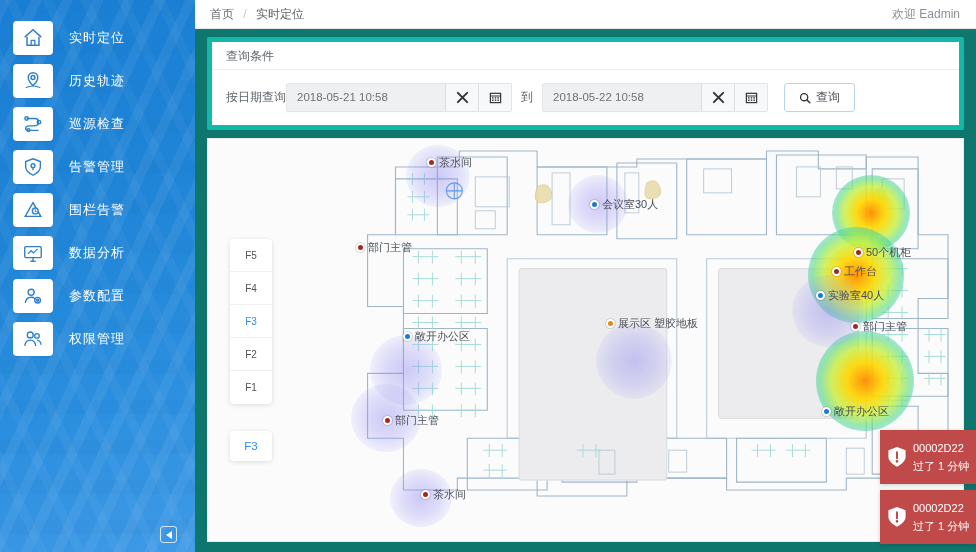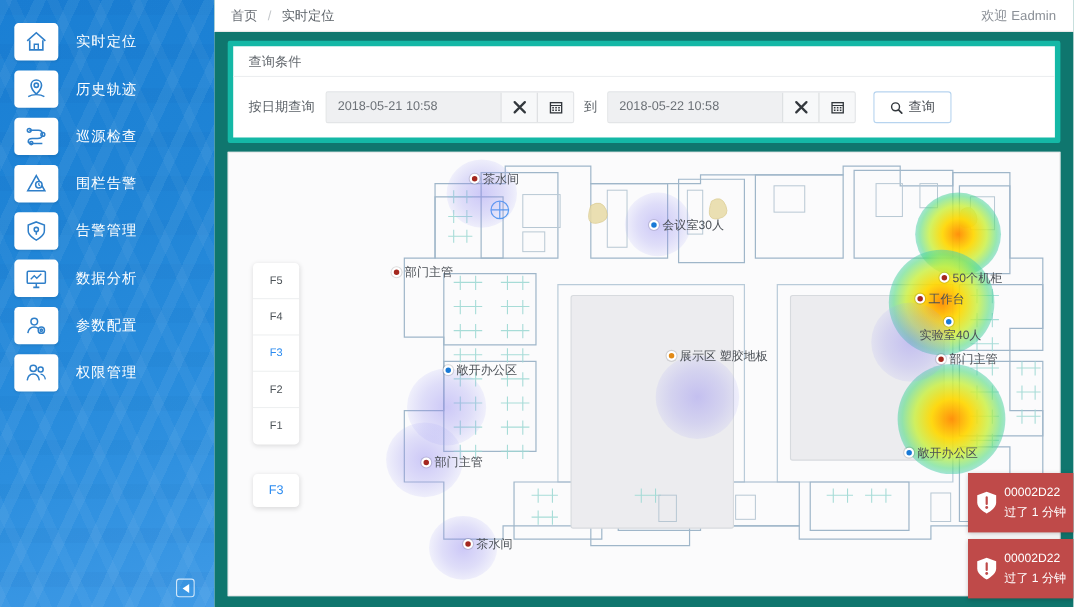--- a/index.html
+++ b/index.html
@@ -98,21 +98,21 @@
     height: 28px; line-height: 28px;
     padding: 0 14px;
     font-size: 12px; color: #63686e;
     border-bottom: 1px solid #eceef0;
   }
   .panel-body {
     height: 55px; display: flex; align-items: center;
     padding: 0 14px;
   }
   .filter-label {
-    font-size: 12px; color: #5c6268; margin-right: 10px; white-space: nowrap;
+    font-size: 12px; color: #5c6268; margin-right: 0; white-space: nowrap;
   }
   .date-group {
     display: flex; align-items: center;
     height: 29px; background: #eff0f2;
     border: 1px solid #e3e5e7;
     border-radius: 2px;
     overflow: hidden;
   }
   .date-val {
     width: 158px; padding: 0 10px;
@@ -266,37 +266,37 @@
               <circle cx="18.5" cy="10" r="1.9"></circle>
               <circle cx="7" cy="18.6" r="1.6"></circle>
           </svg>
         </span>
         <span class="menu-label">巡源检查</span>
       </div>
 
       <div class="menu-item">
         <span class="menu-icon">
           <svg viewBox="0 0 24 24" fill="none" stroke="#2f7fc9" stroke-width="1.5">
+            <path d="M12 3 L20 6 V12 C20 17 12 21 12 21 C12 21 4 17 4 12 V6 Z"></path>
+            <circle cx="12" cy="10.5" r="2.1"></circle>
+              <path d="M12 12.6 V15.6"></path>
+          </svg>
+        </span>
+        <span class="menu-label">告警管理</span>
+      </div>
+
+      <div class="menu-item">
+        <span class="menu-icon">
+          <svg viewBox="0 0 24 24" fill="none" stroke="#2f7fc9" stroke-width="1.5">
             <path d="M12 4 L20.5 19 H3.5 Z"></path>
             <circle cx="14.5" cy="13" r="3.2" fill="#fff"></circle>
             <path d="M14.5 11.3 V13.2 L15.8 14" stroke-width="1.2"></path>
           </svg>
         </span>
         <span class="menu-label">围栏告警</span>
-      </div>
-
-      <div class="menu-item">
-        <span class="menu-icon">
-          <svg viewBox="0 0 24 24" fill="none" stroke="#2f7fc9" stroke-width="1.5">
-            <path d="M12 3 L20 6 V12 C20 17 12 21 12 21 C12 21 4 17 4 12 V6 Z"></path>
-            <circle cx="12" cy="10.5" r="2.1"></circle>
-              <path d="M12 12.6 V15.6"></path>
-          </svg>
-        </span>
-        <span class="menu-label">告警管理</span>
       </div>
 
       <div class="menu-item">
         <span class="menu-icon">
           <svg viewBox="0 0 24 24" fill="none" stroke="#2f7fc9" stroke-width="1.5">
             <rect x="3" y="5" width="18" height="12" rx="1.2"></rect>
             <path d="M9 21 H15"></path>
               <path d="M12 17 V21"></path>
             <path d="M6.5 13 L10 9.5 L12.5 12 L17 7.5" stroke-width="1.3"></path>
           </svg>
@@ -550,21 +550,21 @@
         <span class="txt">会议室30人</span>
       </div>
       <div class="poi" style="left:646px; top:106px;">
         <span class="dot red"></span>
         <span class="txt">50个机柜</span>
       </div>
       <div class="poi" style="left:624px; top:125px;">
         <span class="dot red"></span>
         <span class="txt">工作台</span>
       </div>
-      <div class="poi" style="left:628px; top:149px;flex-direction:column;">
+      <div class="poi" style="left:608px; top:149px;">
         <span class="dot blue"></span>
         <span class="txt">实验室40人</span>
       </div>
       <div class="poi" style="left:643px; top:180px;">
         <span class="dot red"></span>
         <span class="txt">部门主管</span>
       </div>
       <div class="poi" style="left:195px; top:190px;">
         <span class="dot blue"></span>
         <span class="txt">敞开办公区</span>

